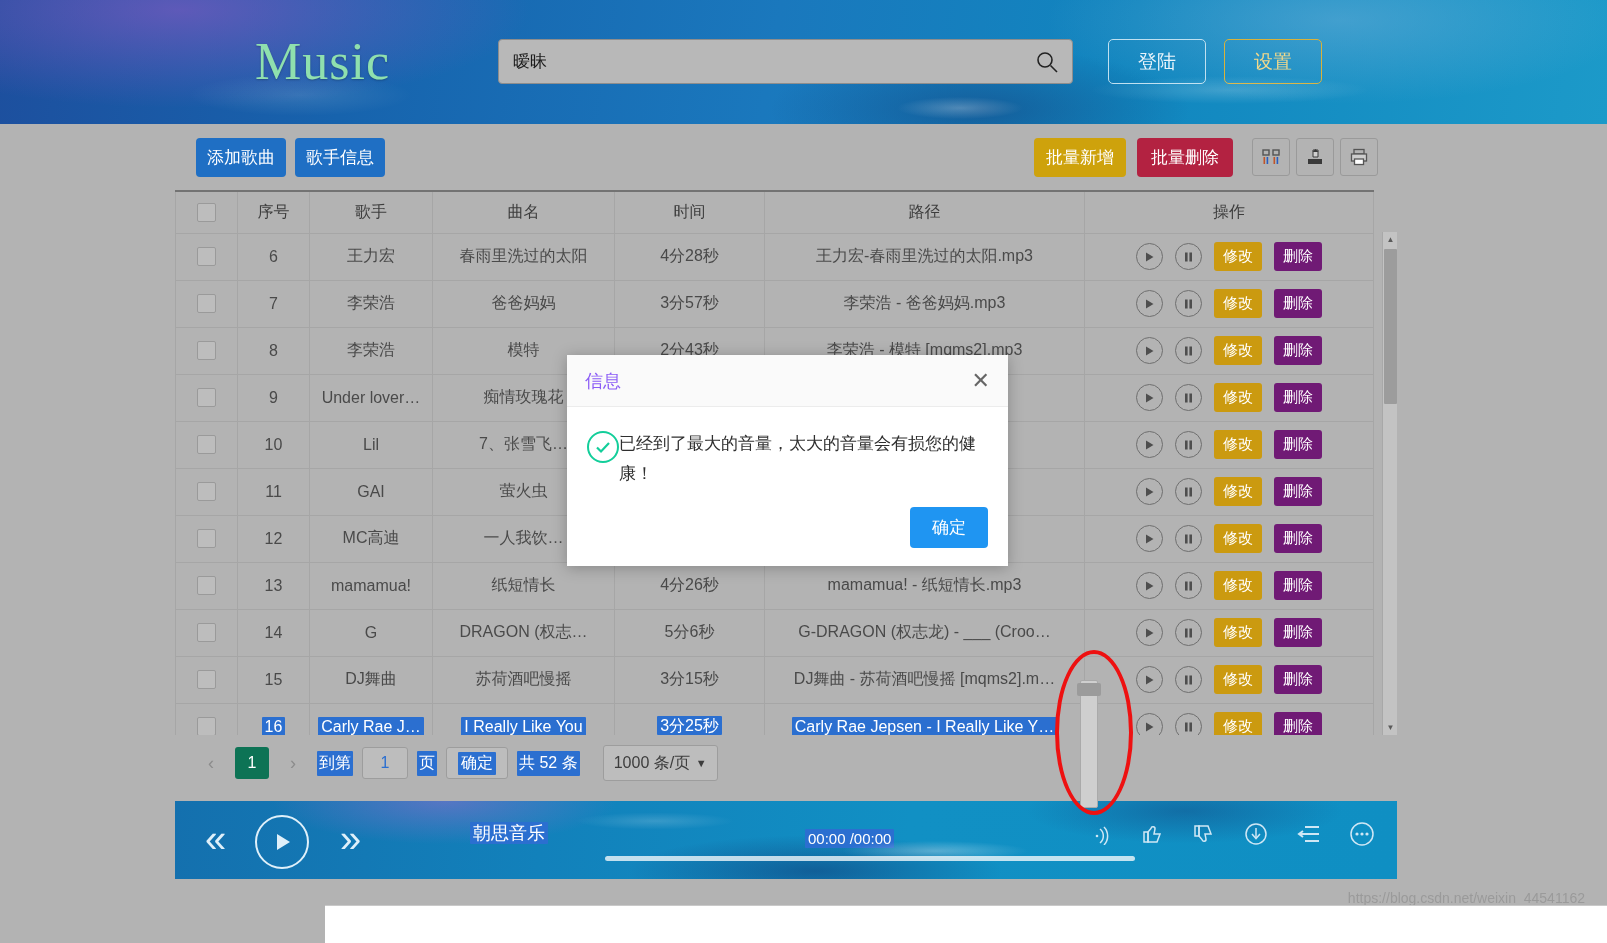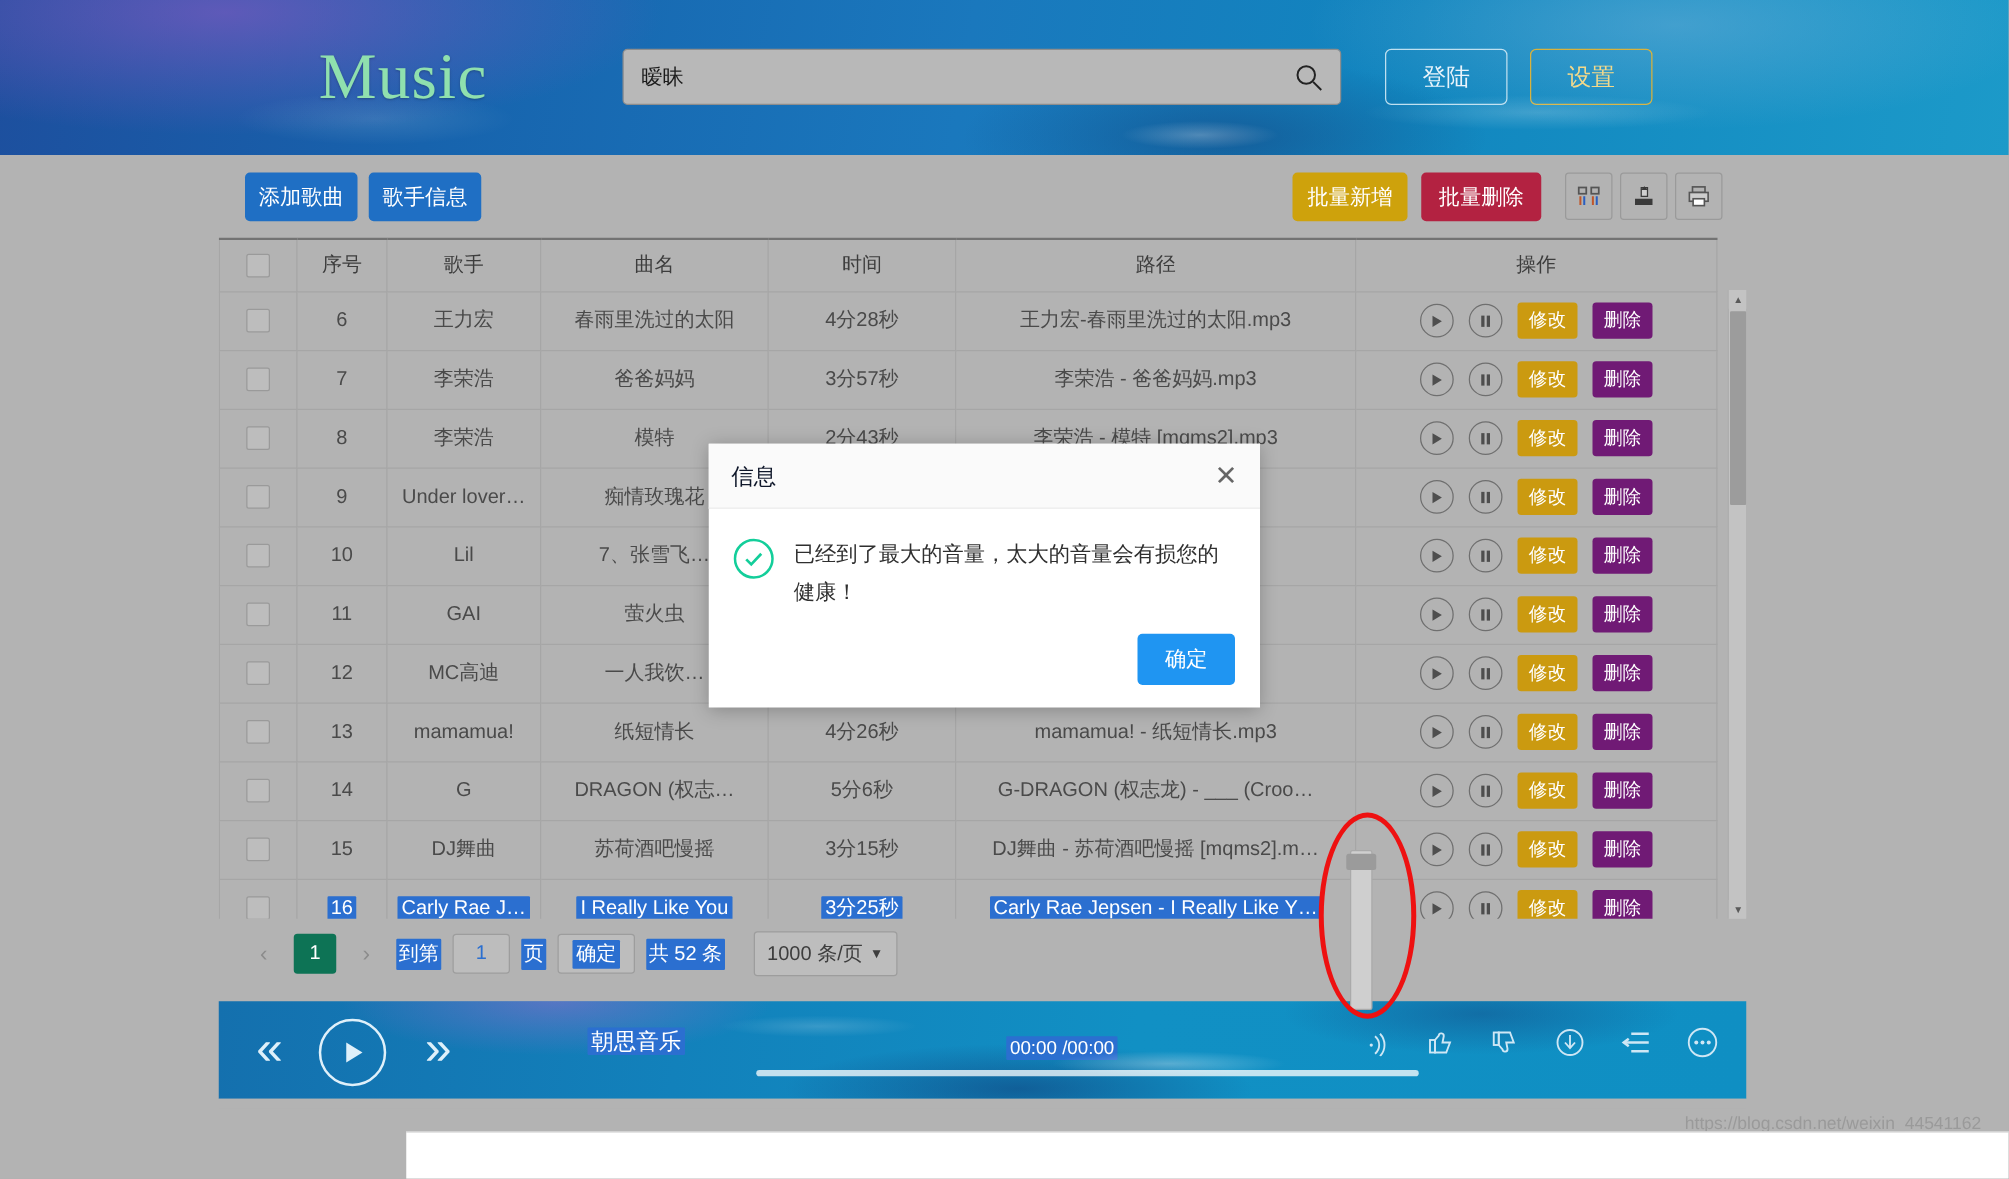--- a/index.html
+++ b/index.html
@@ -223,23 +223,23 @@
   
   .modal-mask { position: absolute; inset: 0; background: rgba(0,0,0,0.0); z-index: 50; }
   .modal {
     position: absolute; left: 567px; top: 355px; width: 441px; height: 211px;
     background: #fff; z-index: 60; box-shadow: 0 2px 14px rgba(0,0,0,.25);
   }
   .modal-head {
     height: 52px; border-bottom: 1px solid #ececec; display: flex; align-items: center;
     padding: 0 18px; background: #fafafa;
   }
-  .modal-title { font-size: 18px; color: #0f172a; flex: 1; }
+  .modal-title { font-size: 18px; color: #8b5cf6; flex: 1; }
   .modal-close { font-size: 22px; color: #666; cursor: pointer; line-height: 1; background: none; border: 0; }
-  .modal-body { display: flex; padding: 22px 20px 0 20px; gap: 16px; }
+  .modal-body { display: flex; padding: 22px 20px 0 20px; }
   .ok-icon {
     width: 32px; height: 32px; border-radius: 50%; border: 2px solid #13ce9a;
     display: flex; align-items: center; justify-content: center; flex: 0 0 32px; margin-top: 2px;
   }
   .modal-text { font-size: 17px; color: #2f2f2f; line-height: 1.75; }
   .modal-foot { position: absolute; right: 20px; bottom: 18px; }
   .btn-confirm {
     background: #1f95f2; color: #fff; border: 0; border-radius: 4px;
     font-size: 17px; padding: 9px 22px; cursor: pointer;
     font-family: "Liberation Sans","DejaVu Sans",sans-serif;

